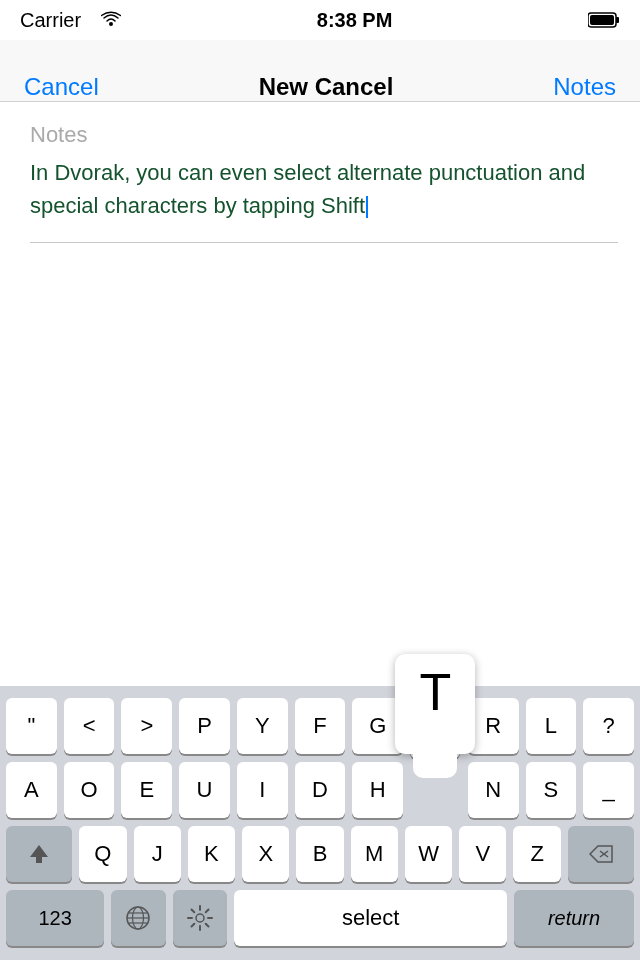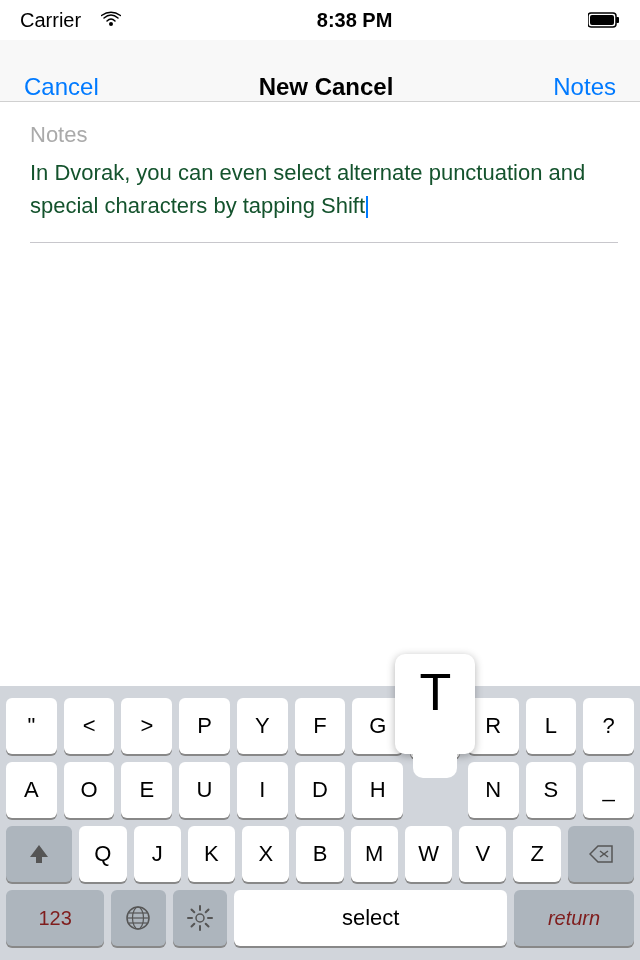--- a/index.html
+++ b/index.html
@@ -123,21 +123,21 @@
       color: #000;
       cursor: pointer;
       user-select: none;
       flex: 1;
       height: 56px;
       max-width: 58px;
       min-width: 44px;
     }
     .key.dark {
       background: #adb5bd;
-      color: #7f1d1d;
+      color: #000000;
     }
     .key.space-key {
       flex: 5;
       max-width: 280px;
       font-size: 22px;
     }
     .key.return-key {
       flex: 2.2;
       max-width: 130px;
       font-size: 20px;

